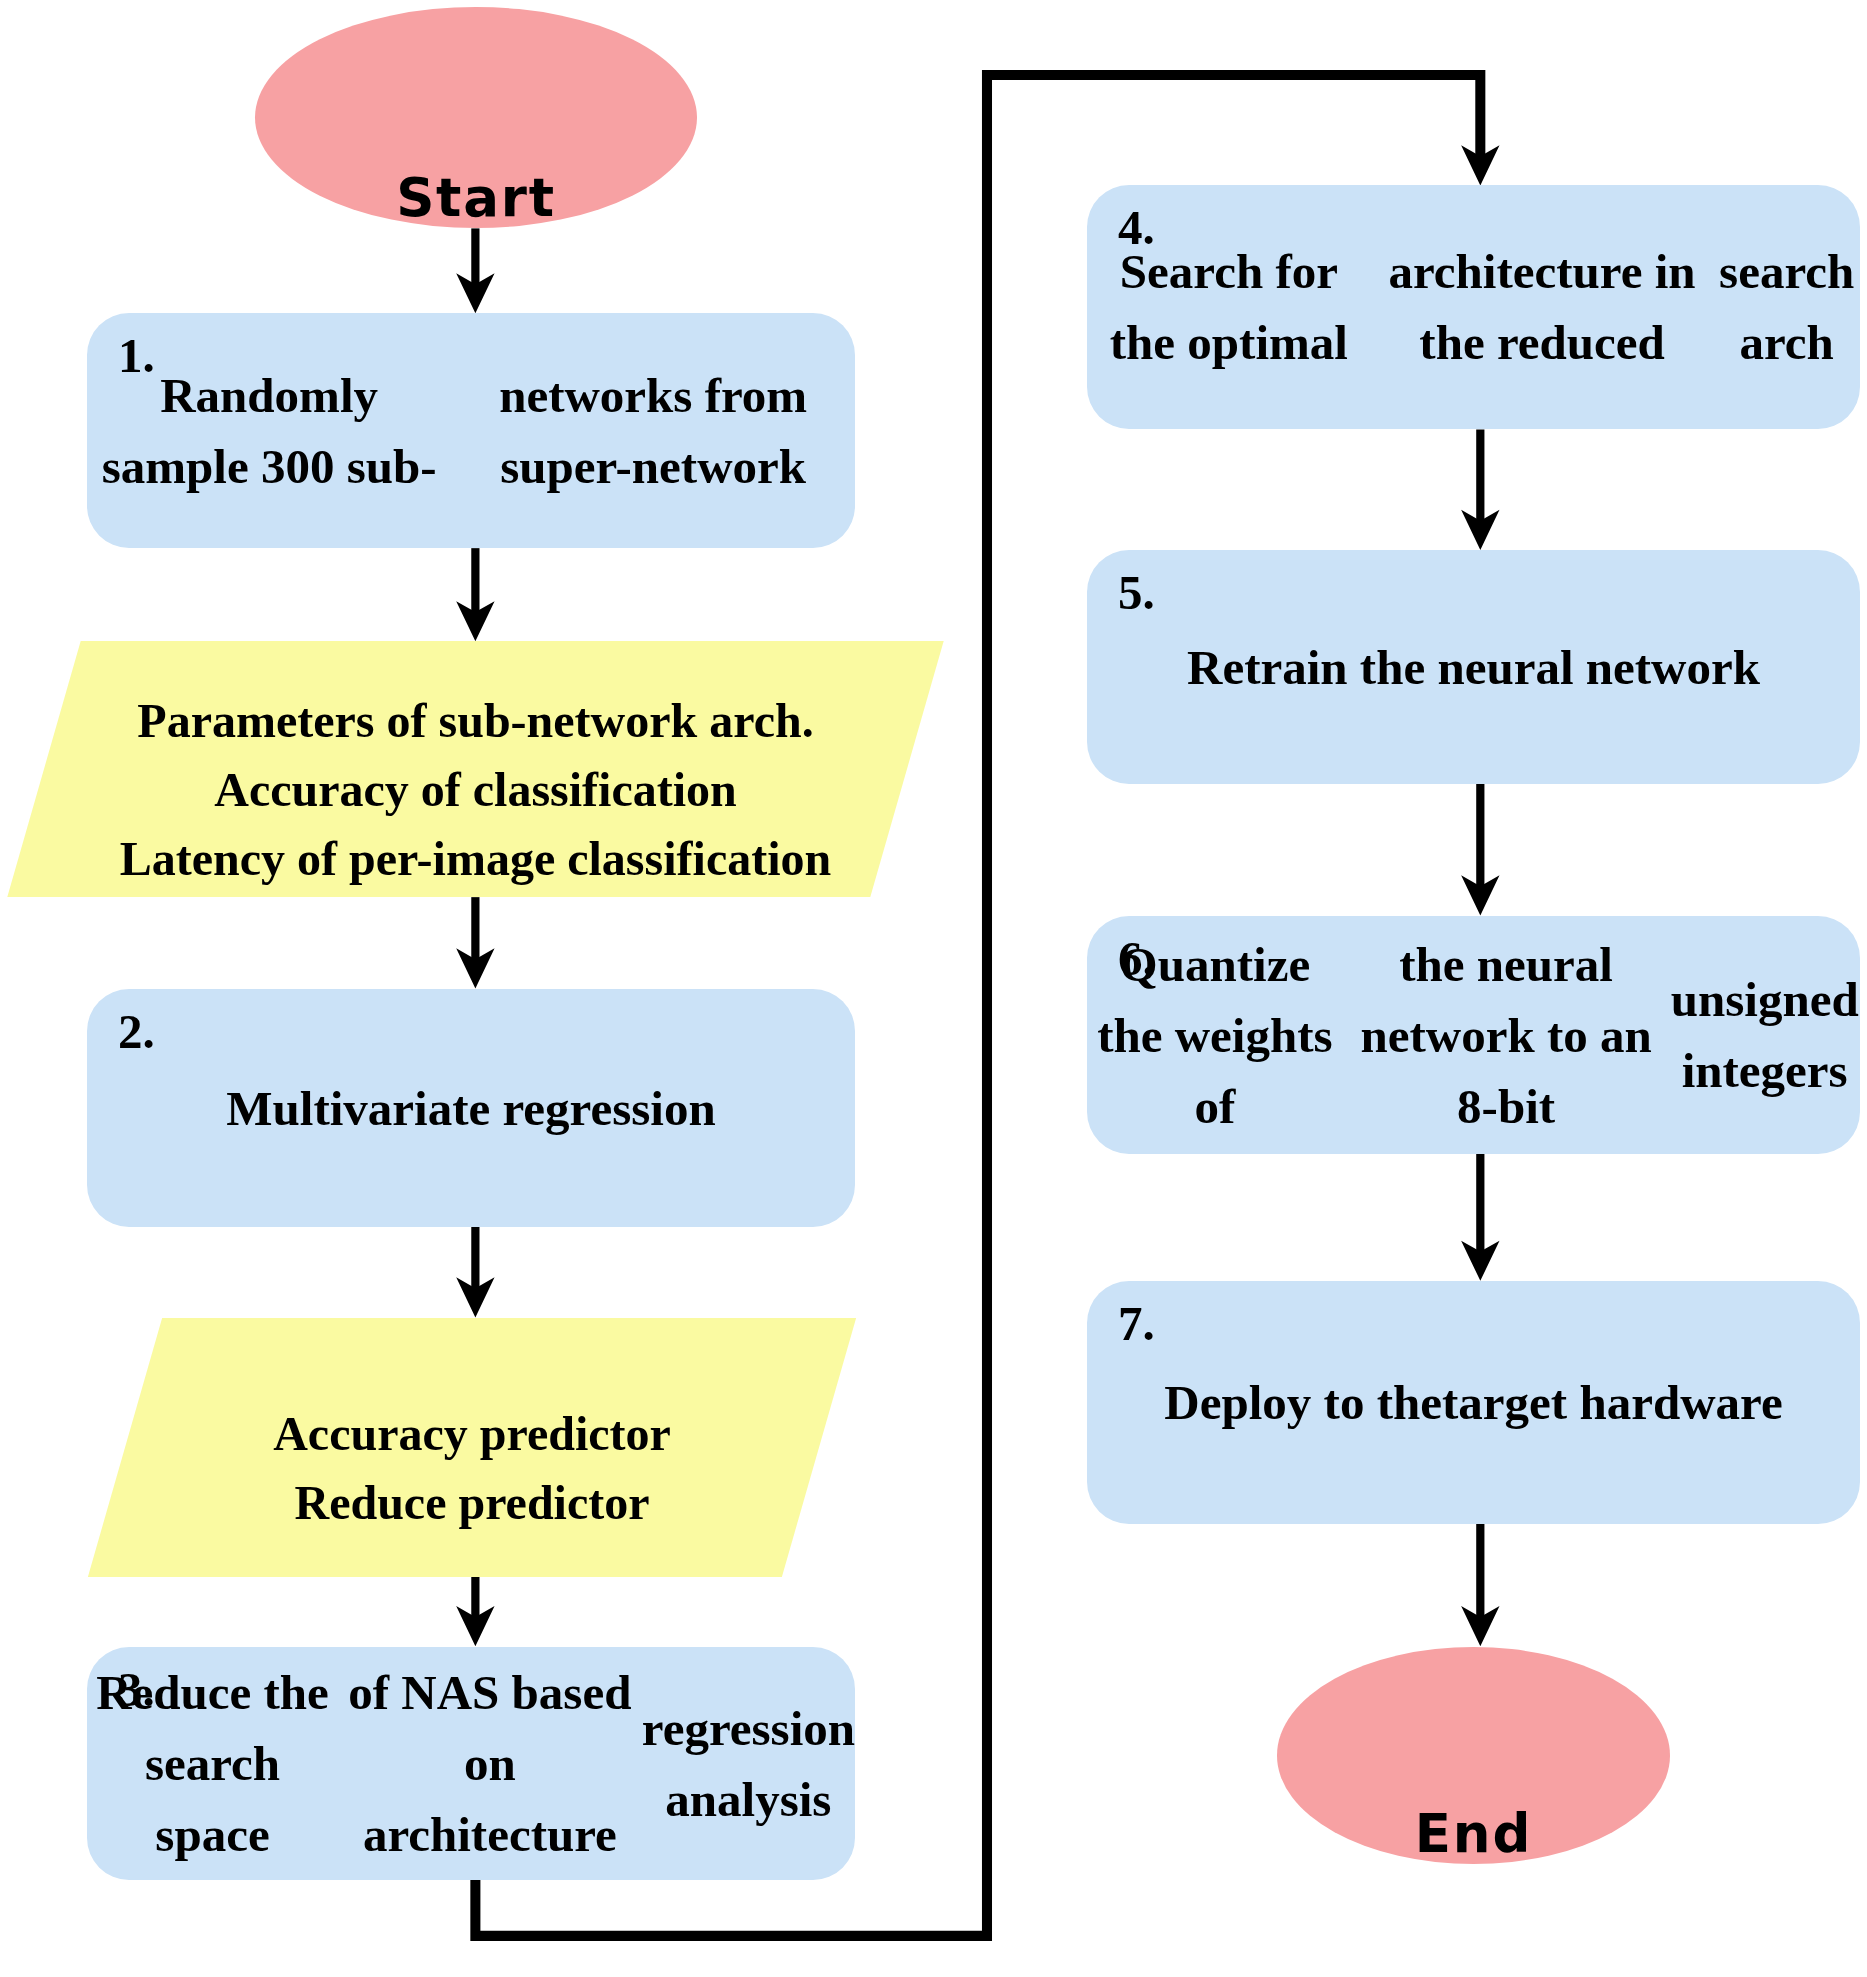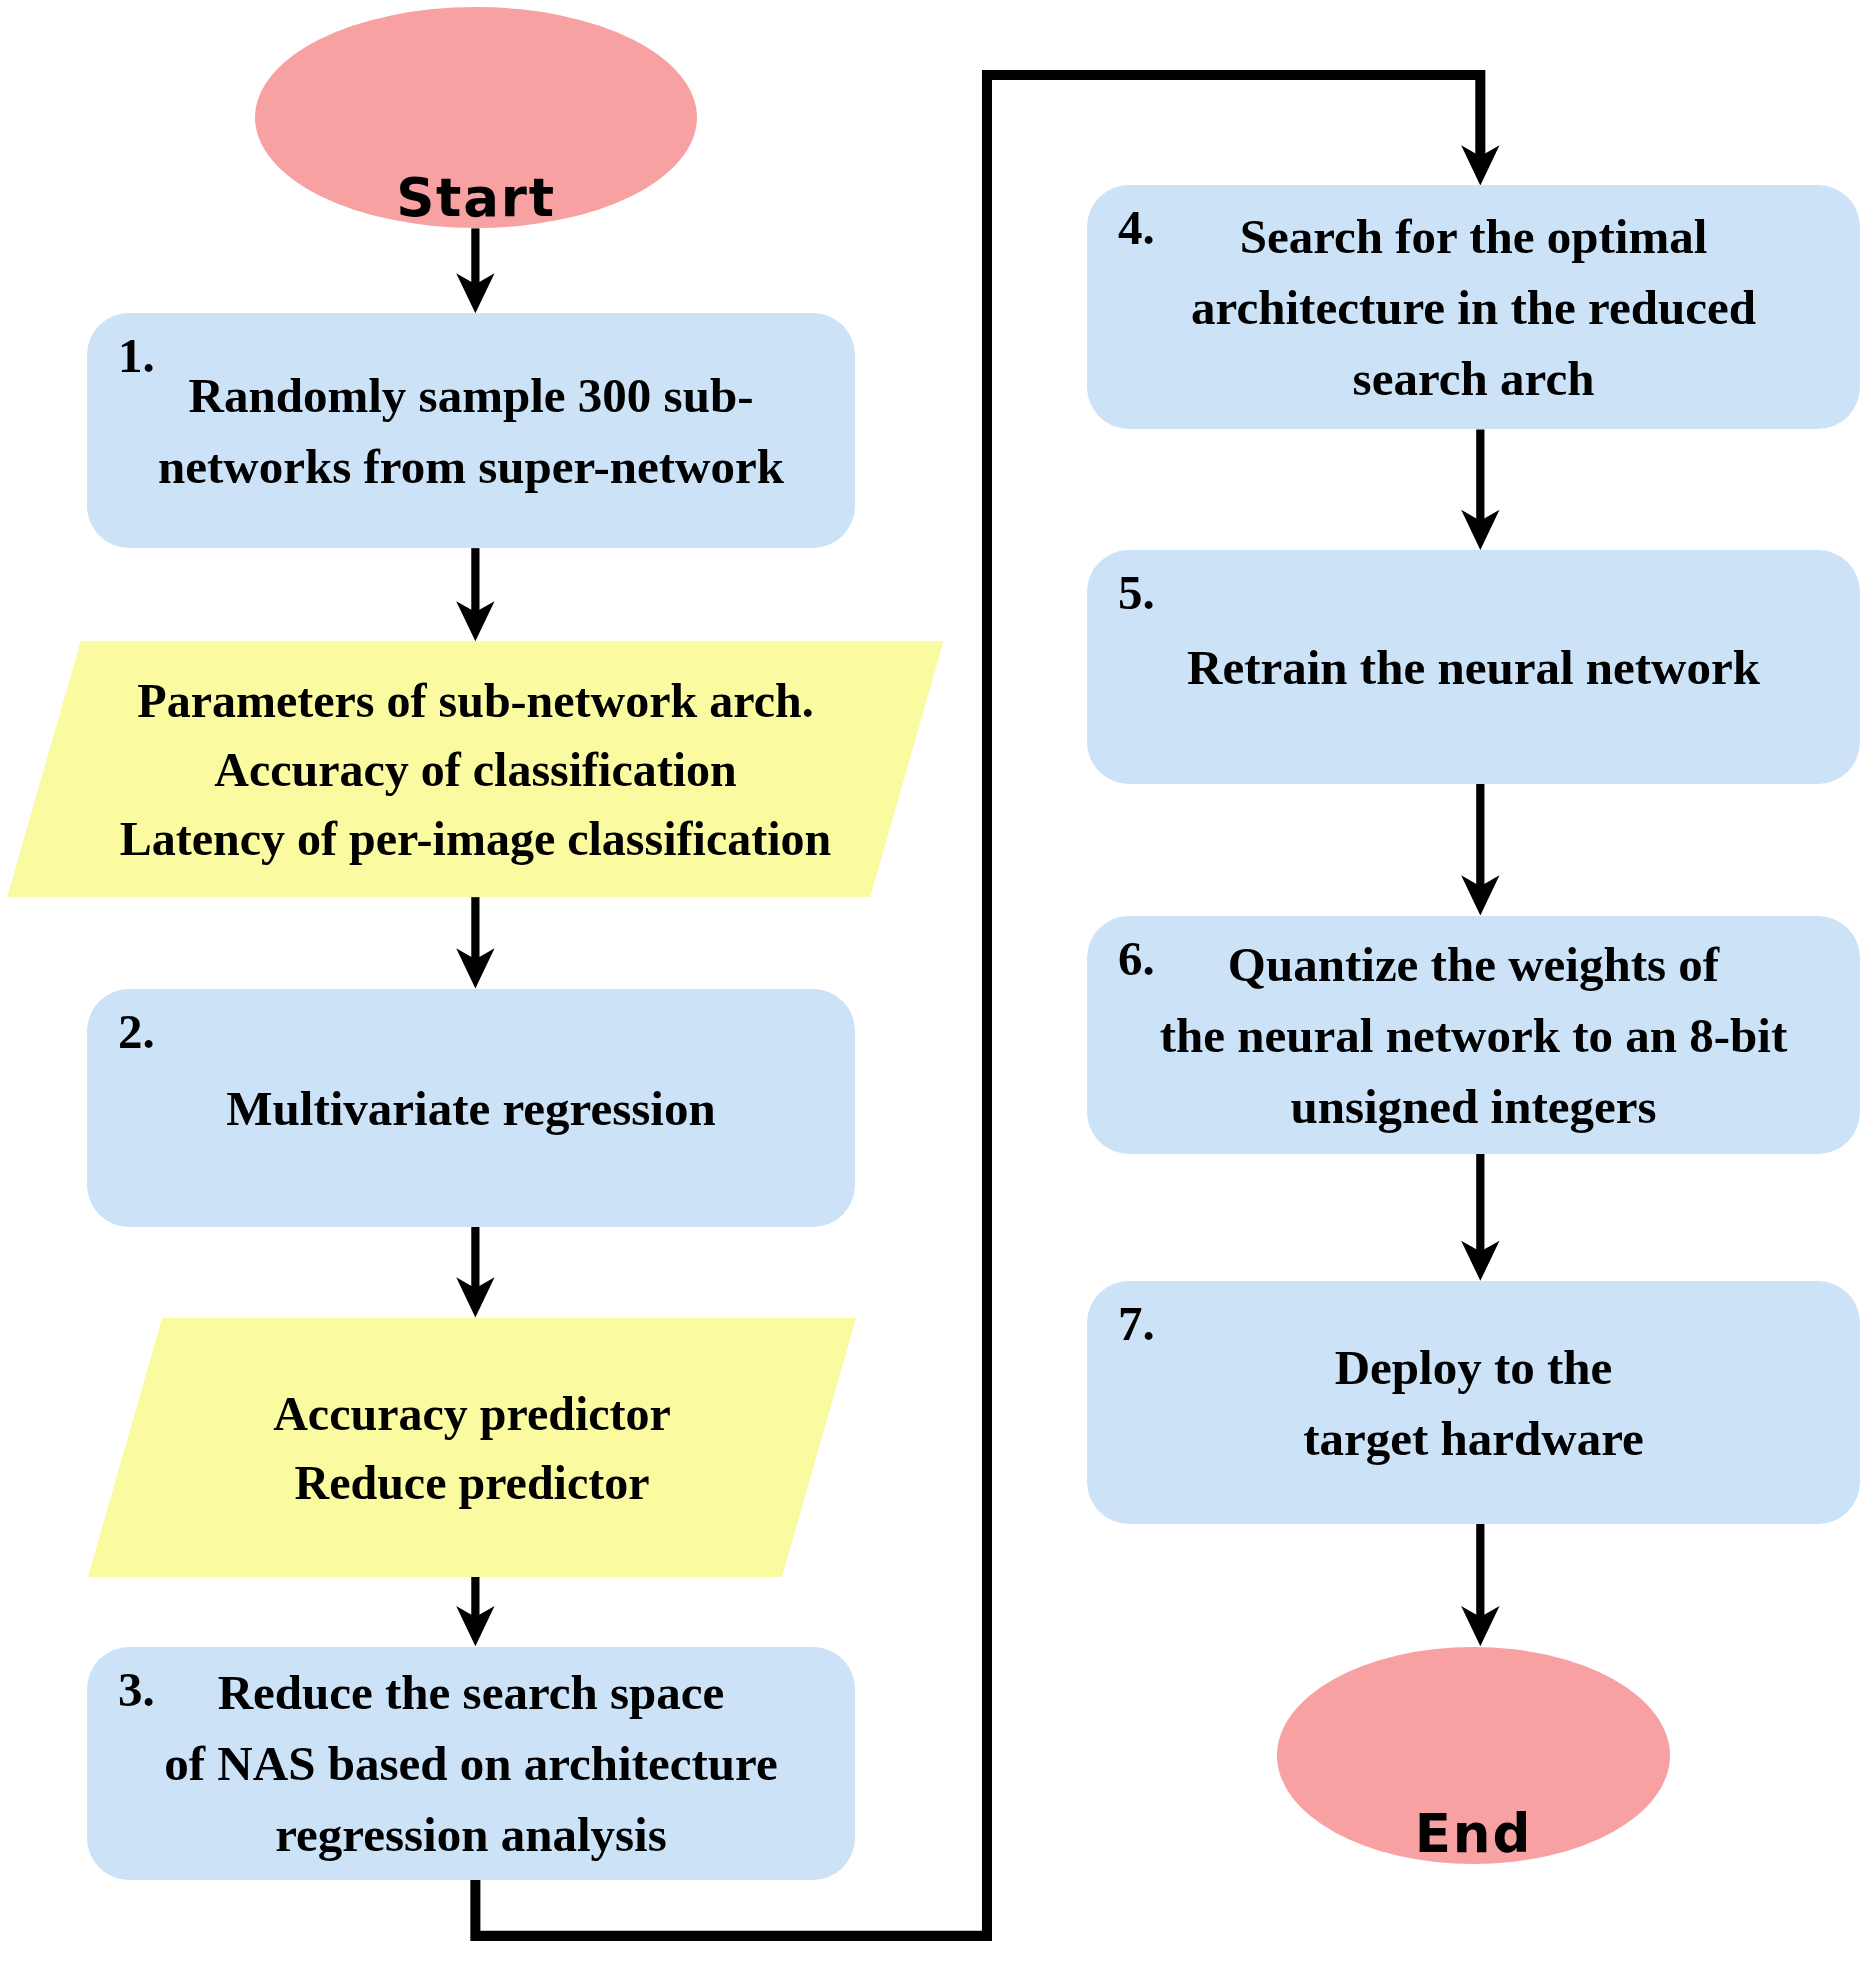--- a/index.html
+++ b/index.html
@@ -40,21 +40,21 @@
   .num {
     position: absolute;
     left: 31px;
     top: 14.6px;
     font-weight: 700;
     font-size: 49px;
     line-height: 55px;
   }
   .lines {
     display: flex;
-    flex-direction: column;
+    flex-direction: row;
     align-items: center;
     text-align: center;
     font-weight: 700;
     font-size: 49px;
     line-height: 71px;
   }
   .para {
     position: absolute;
   }
   .para-bg {
@@ -67,20 +67,21 @@
     position: relative;
     width: 100%;
     height: 100%;
     display: flex;
     flex-direction: column;
     justify-content: center;
     text-align: center;
     font-weight: 700;
     font-size: 48px;
     line-height: 69px;
+    margin-top: 20px;
   }
   
   #start  { left: 255px;  top: 7.3px;    width: 442px; height: 221px; }
   #box1   { left: 87px;   top: 313px;  width: 768px; height: 235px; }
   #para1  { left: 44px;   top: 641px;  width: 863px; height: 256px; }
   #box2   { left: 87px;   top: 989px; width: 768px; height: 238px; }
   #para2  { left: 125px;  top: 1318px; width: 694px; height: 259px; }
   #box3   { left: 87px;   top: 1647px; width: 768px; height: 233px; }
   #box4   { left: 1087px; top: 185px;  width: 773px; height: 244px; }
   #box5   { left: 1087px; top: 550px;  width: 773px; height: 234px; }

